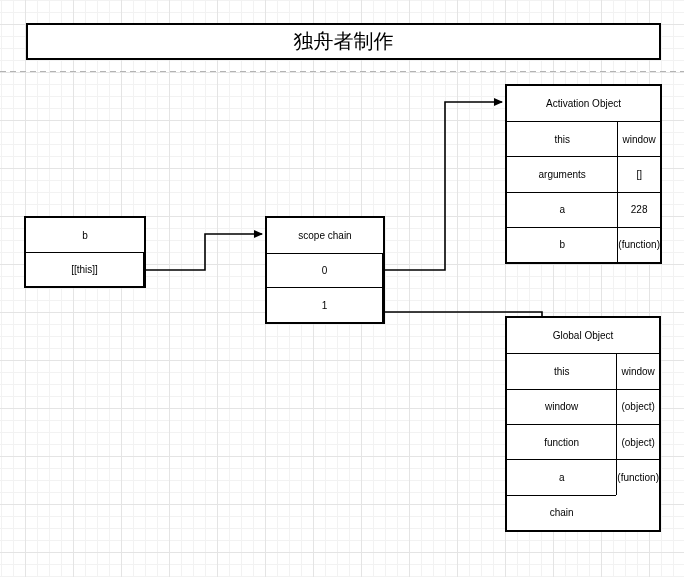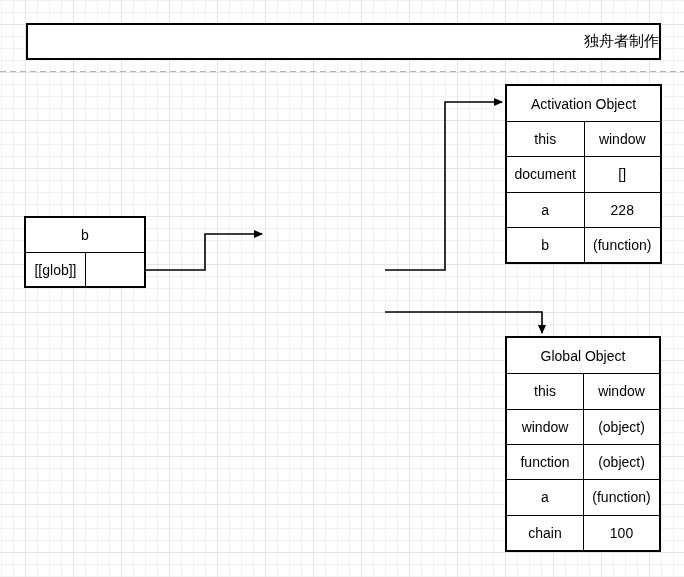--- a/index.html
+++ b/index.html
@@ -39,27 +39,27 @@
   .pageline { stroke: var(--page-divider); stroke-width: 1; }
 
   .shape {
     position: absolute;
     background: var(--background);
     border: 2px solid var(--stroke);
   }
   .banner {
     display: flex;
     align-items: center;
-    justify-content: flex-end;
-    font-size: 15px;
+    justify-content: center;
+    font-size: 20px;
   }
   .dtable {
     display: grid;
-    grid-template-columns: 1fr 1fr;
-    font-size: 14px;
+    grid-template-columns: 1fr;
+    font-size: 10px;
   }
   .dtable .th {
     grid-column: 1 / 3;
     display: flex;
     align-items: center;
     justify-content: center;
   }
   .dtable .cell {
     display: flex;
     align-items: center;
@@ -91,44 +91,50 @@
     <polyline class="edge" points="385,270 445,270 445,102 502,102" marker-end="url(#arrowR)"></polyline>
     <polyline class="edge" points="385,312 542,312 542,333" marker-end="url(#arrowR)"></polyline>
   </svg>
 
   <div class="shape banner" style="left:26px; top:23px; width:635px; height:37px;">
     <span>独舟者制作</span>
   </div>
 
   <div class="shape dtable rows2" style="left:24px; top:216px; width:122px; height:72px;">
     <div class="th">b</div>
-    <div class="cell key">[[glob]]</div>
+    <div class="cell key">[[this]]</div>
     <div class="cell val"></div>
   </div>
 
+  <div class="shape dtable rows3" style="left:265px; top:216px; width:120px; height:108px;">
+    <div class="th">scope chain</div>
+    <div class="cell key">0</div>
+    <div class="cell val"></div>
+    <div class="cell key">1</div>
+    <div class="cell val"></div>
+  </div>
 
   <div class="shape dtable rows5" style="left:505px; top:84px; width:157px; height:180px;">
     <div class="th">Activation Object</div>
     <div class="cell key">this</div>
     <div class="cell val">window</div>
-    <div class="cell key">document</div>
+    <div class="cell key">arguments</div>
     <div class="cell val">[]</div>
     <div class="cell key">a</div>
     <div class="cell val">228</div>
     <div class="cell key">b</div>
     <div class="cell val">(function)</div>
   </div>
 
-  <div class="shape dtable rows6" style="left:505px; top:336px; width:156px; height:216px;">
+  <div class="shape dtable rows6" style="left:505px; top:316px; width:156px; height:216px;">
     <div class="th">Global Object</div>
     <div class="cell key">this</div>
     <div class="cell val">window</div>
     <div class="cell key">window</div>
     <div class="cell val">(object)</div>
     <div class="cell key">function</div>
     <div class="cell val">(object)</div>
     <div class="cell key">a</div>
     <div class="cell val">(function)</div>
     <div class="cell key">chain</div>
-    <div class="cell val">100</div>
   </div>
 
 </div>
 
 </body></html>

